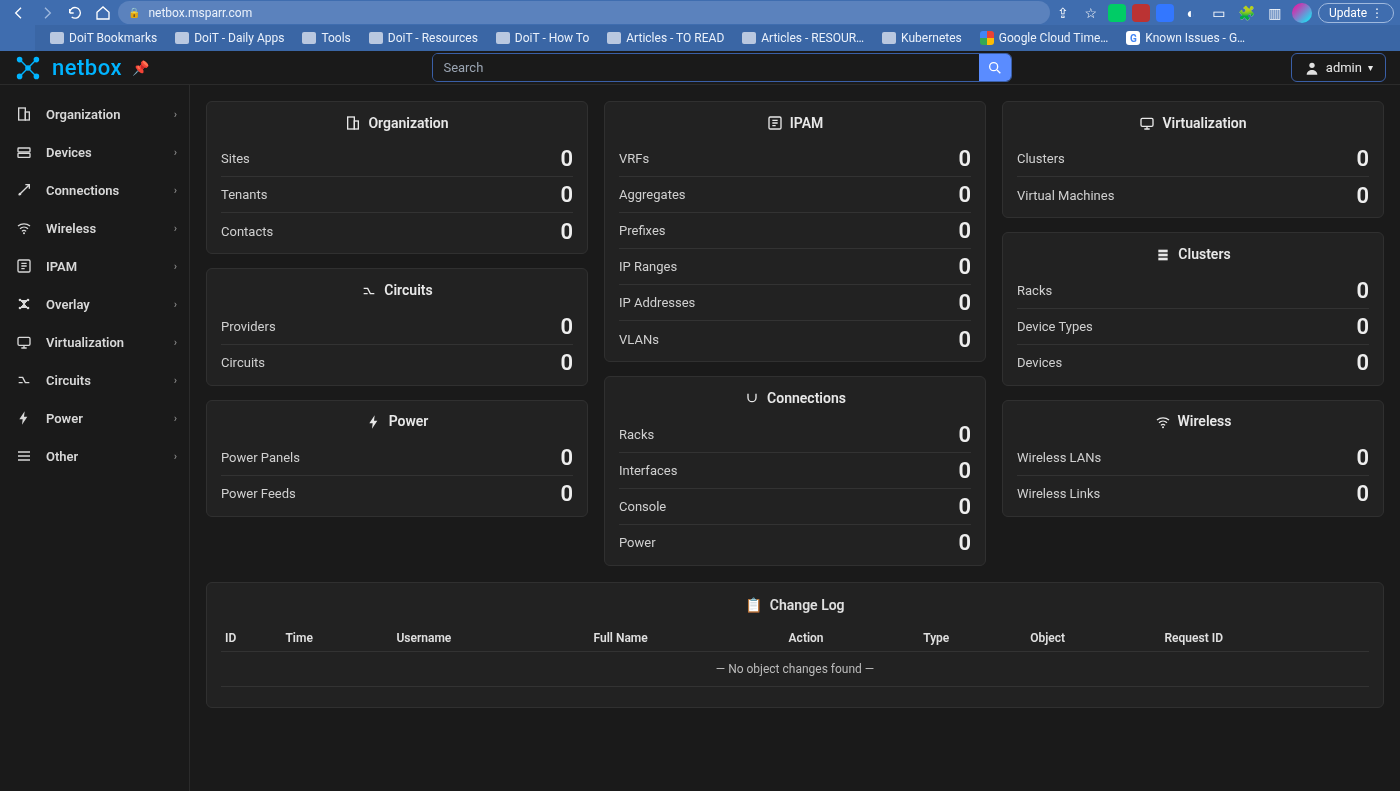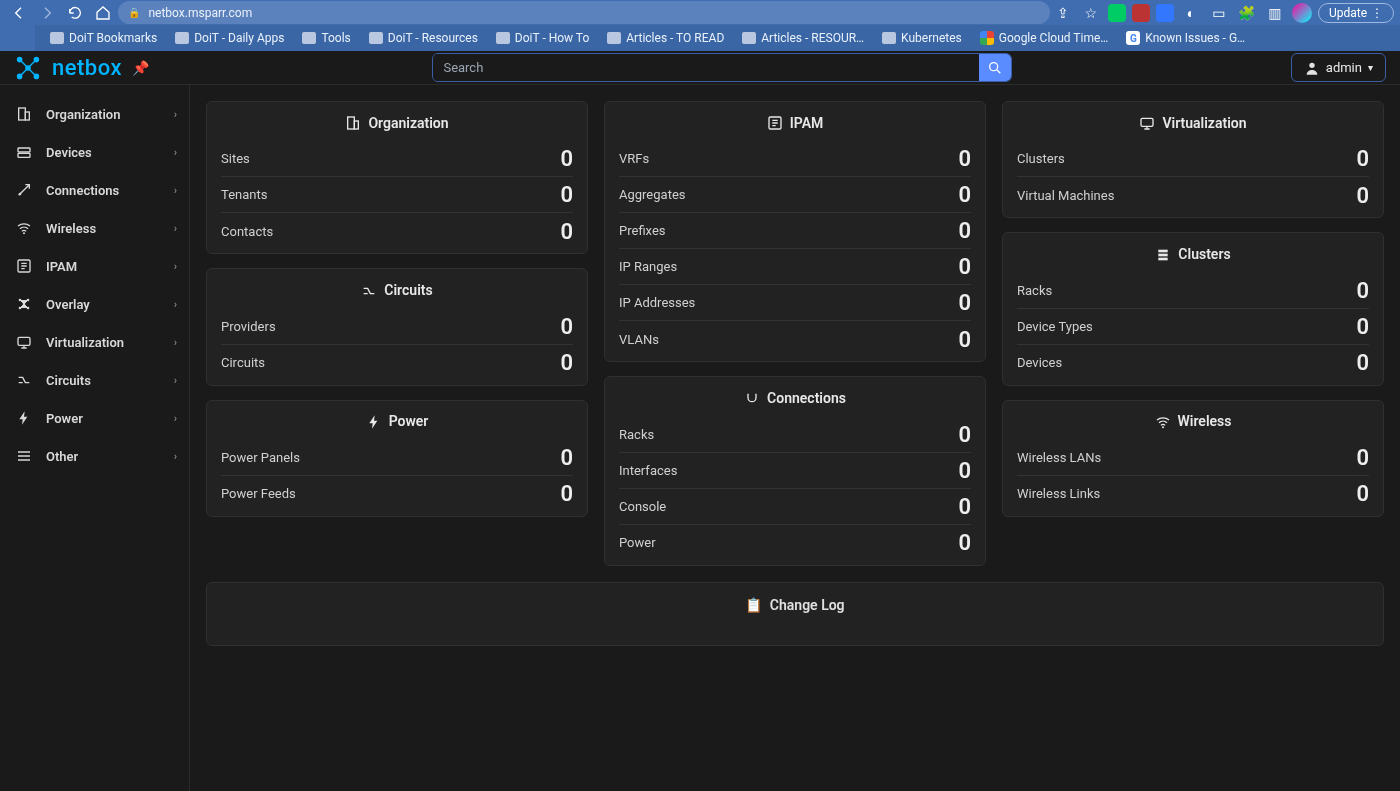--- a/index.html
+++ b/index.html
@@ -468,16 +468,35 @@
     </div>
             </div>
         </div>
       </div>
 
       <div class="changelog-card">
         <h2>
             <span>📋</span>
             <span>Change Log</span>
           </h2>
+        <table class="changelog">
+          <thead>
+              <tr id="changelog-head">
+                <th>ID</th>
+                <th>Time</th>
+                <th>Username</th>
+                <th>Full Name</th>
+                <th>Action</th>
+                <th>Type</th>
+                <th>Object</th>
+                <th>Request ID</th>
+              </tr>
+            </thead>
+          <tbody>
+            <tr>
+                <td class="empty" id="changelog-empty" colspan="8">— No object changes found —</td>
+              </tr>
+          </tbody>
+        </table>
       </div>
     </div>
   </div>
 </div>
 
 </body></html>

